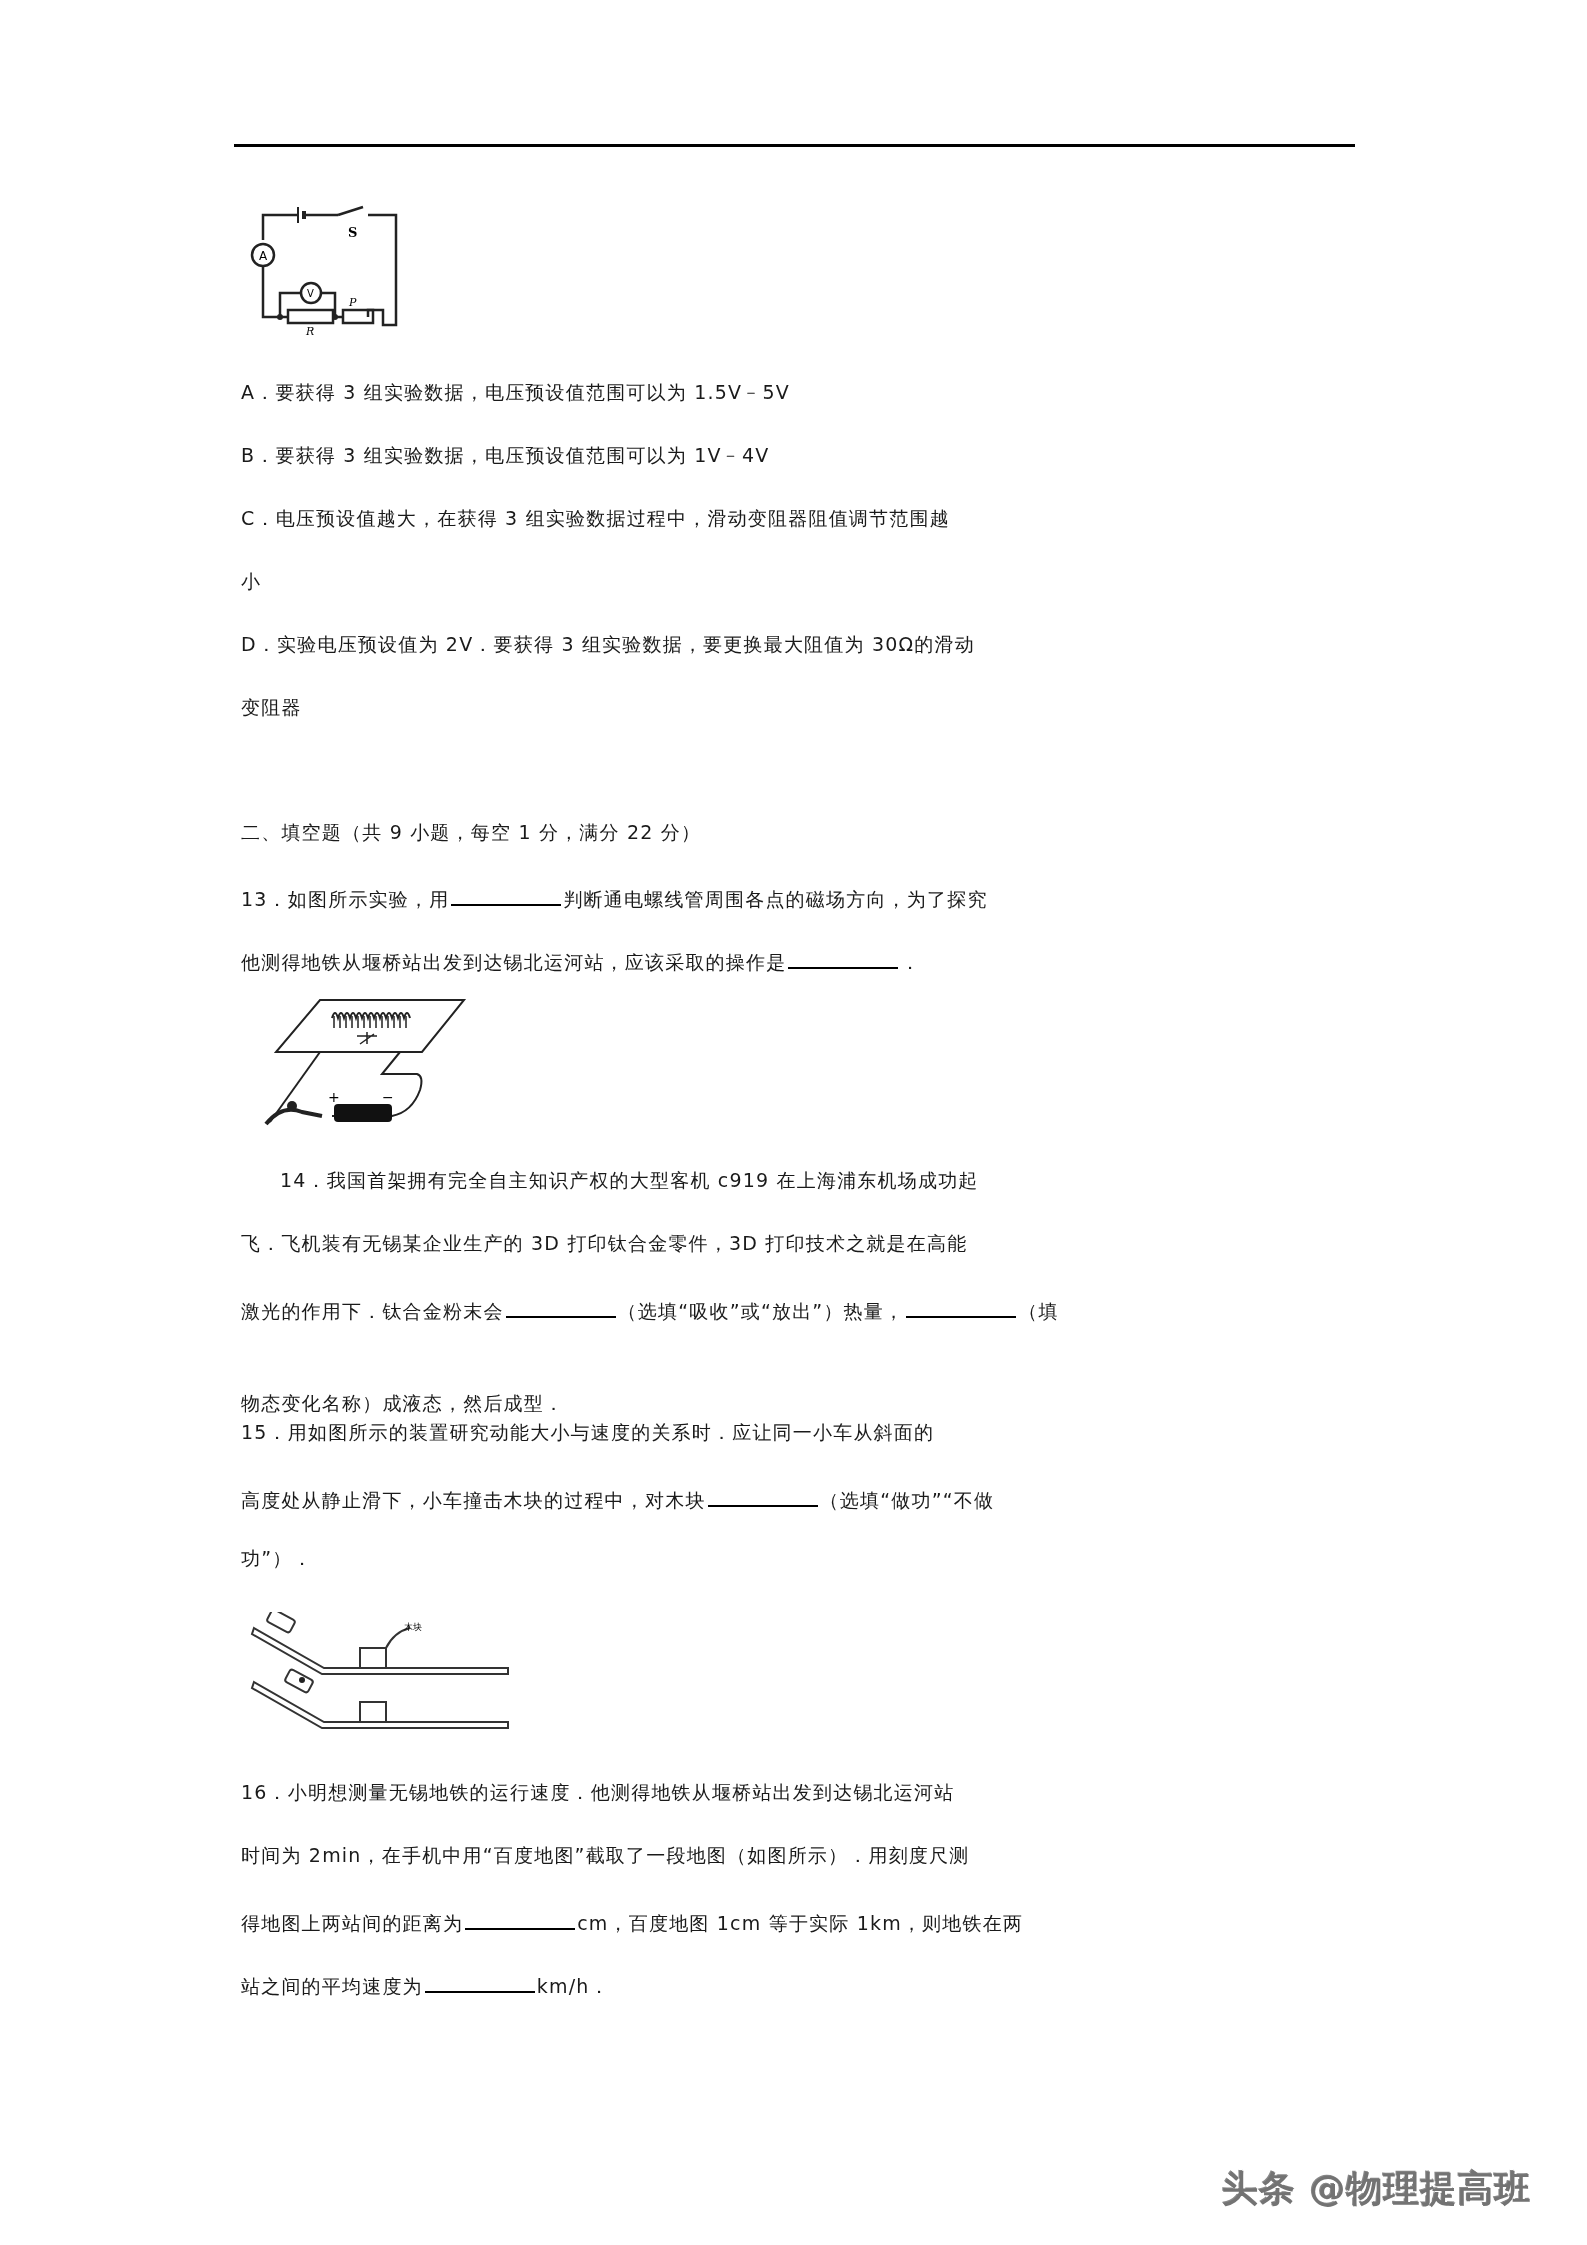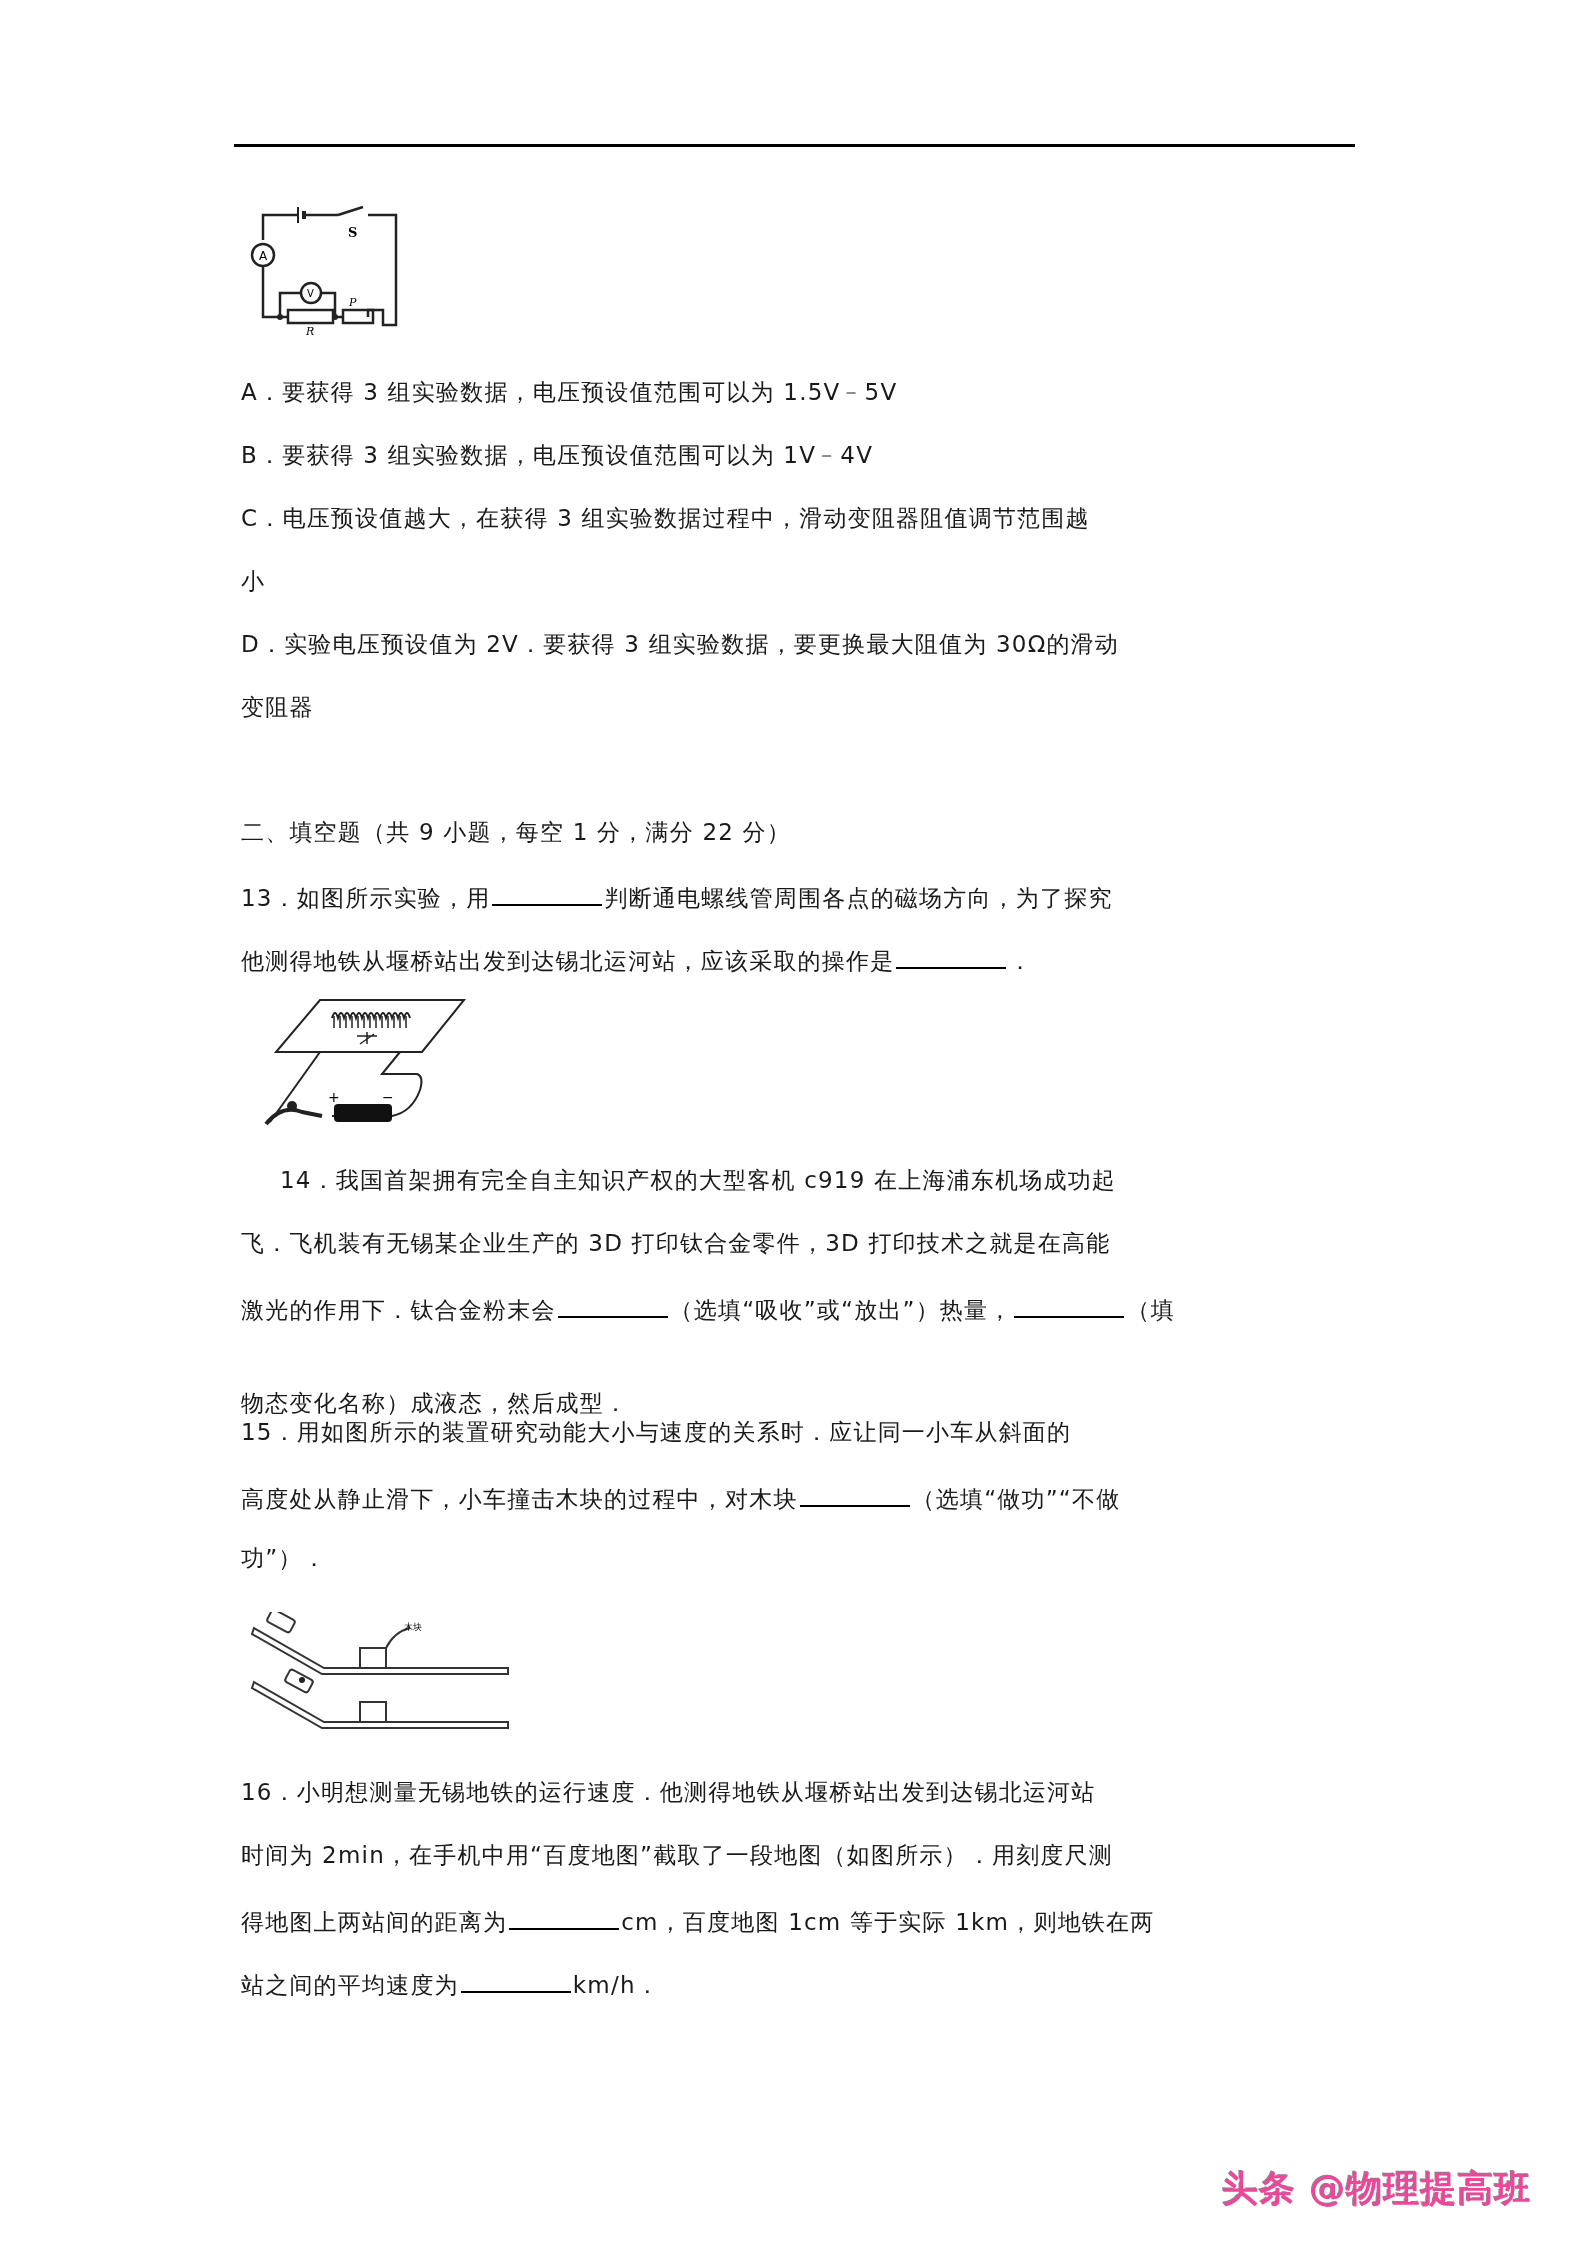--- a/index.html
+++ b/index.html
@@ -5,30 +5,30 @@
   html, body { margin: 0; padding: 0; background: #ffffff; }
   body {
     width: 1587px; height: 2245px; position: relative; overflow: hidden;
     font-family: "DejaVu Sans", "Liberation Sans", sans-serif;
     color: #1a1a1a;
   }
   .rule {
     position: absolute; left: 234px; top: 144px; width: 1121px; height: 3px; background: #000;
   }
   .line {
-    position: absolute; left: 241px; font-size: 23px; line-height: 40px; white-space: nowrap;
+    position: absolute; left: 241px; font-size: 19px; line-height: 40px; white-space: nowrap;
     letter-spacing: 1.2px;
   }
   .blank {
     display: inline-block; width: 110px; border-bottom: 2.5px solid #000; height: 30px; vertical-align: baseline; margin: 0 2px;
   }
   .bold { font-weight: normal; }
   .fig { position: absolute; }
   .watermark {
-    position: absolute; left: 1222px; top: 2165px; font-size: 36px; font-weight: bold; color: #ec4899;
+    position: absolute; left: 1222px; top: 2165px; font-size: 36px; font-weight: bold; color: #737373;
     text-shadow: 2px 2px 0 #fff, -1px -1px 0 #888;
     letter-spacing: 1px;
   }
 </style>
 </head>
 <body>
 
 <div class="rule"></div>
 
 <svg class="fig" style="left:238px;top:205px;" width="170" height="130" viewBox="0 0 170 130">

